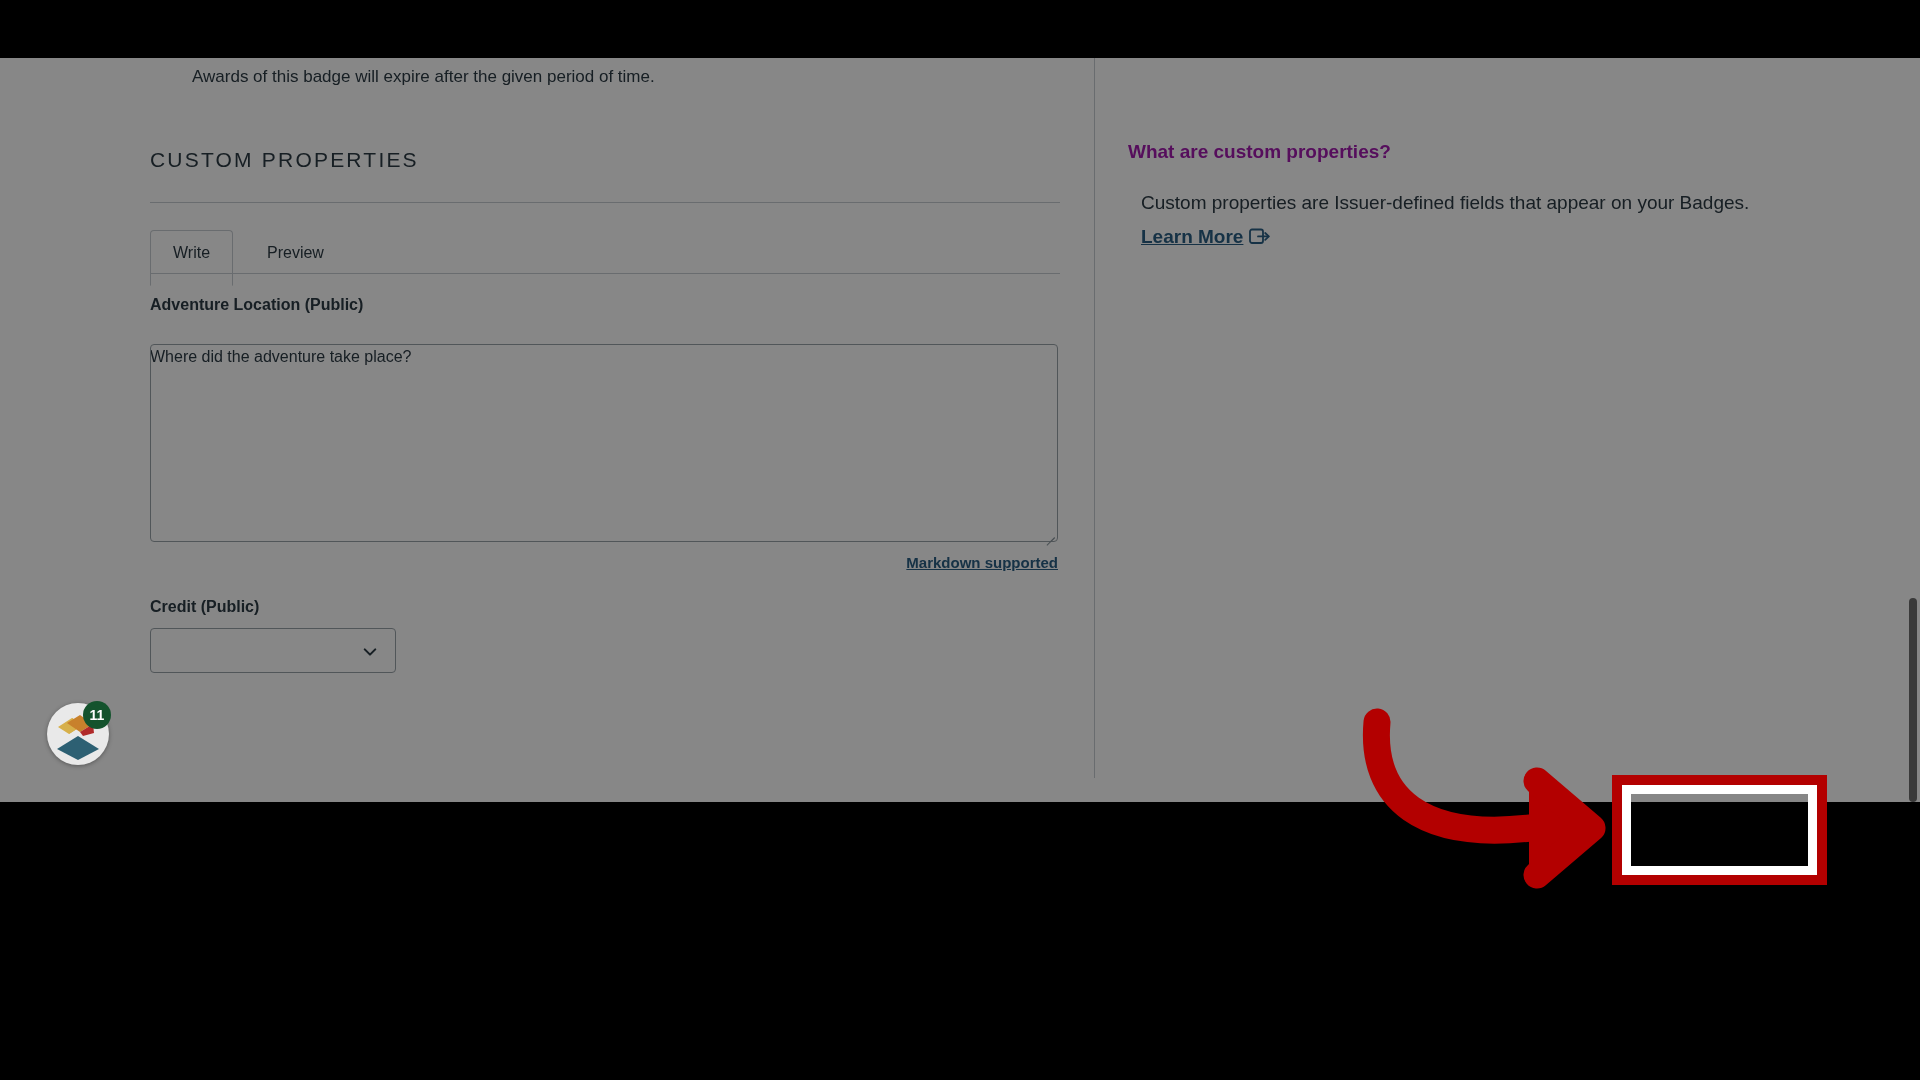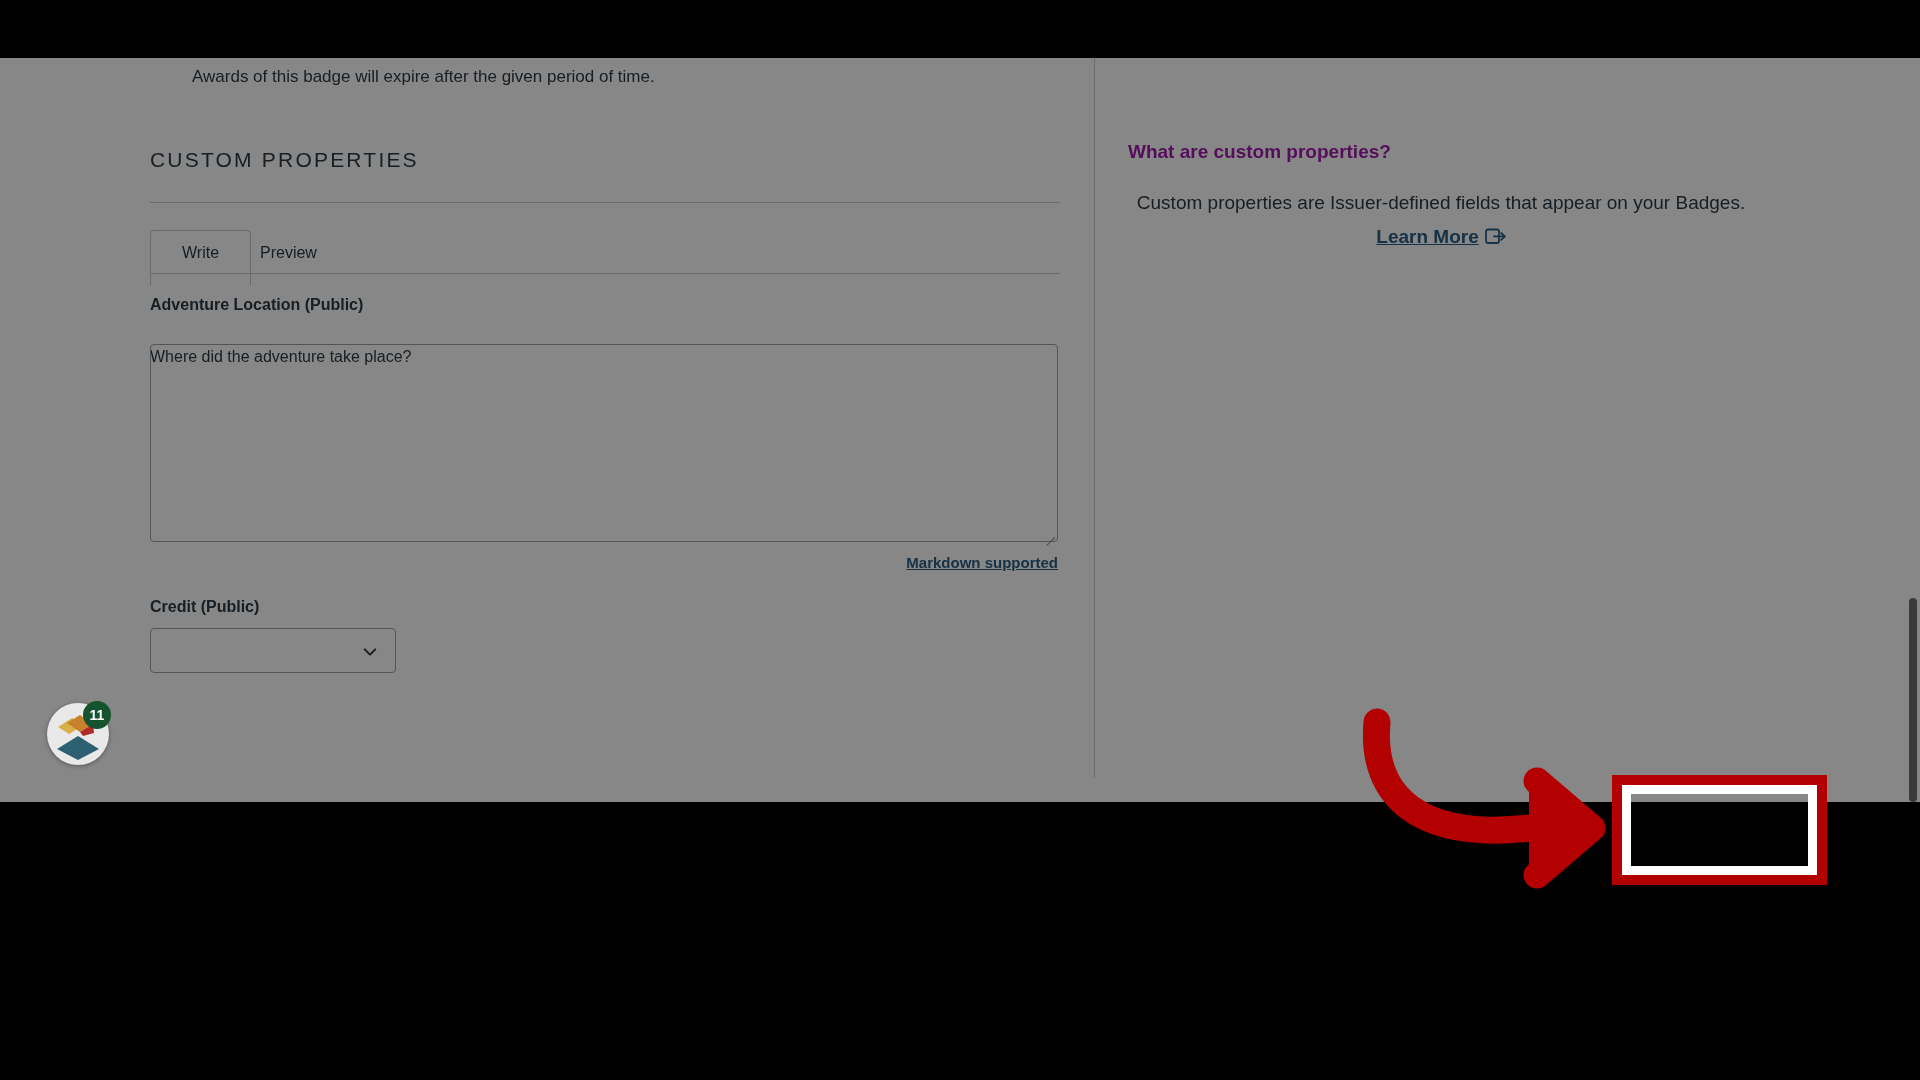--- a/index.html
+++ b/index.html
@@ -120,33 +120,33 @@
     height: 1px;
     background: #c7cdd1;
   }
   .tab {
     position: absolute;
     top: 0;
     height: 56px;
     line-height: 44px;
     font-size: 16px;
     color: #2d3b45;
-    padding: 0 31px;
+    padding: 0 22px;
     box-sizing: border-box;
   }
   .tab.active {
     left: 0px;
     border: 1px solid #c7cdd1;
     border-bottom: 1px solid transparent;
     border-radius: 4px 4px 0 0;
     background: transparent;
     z-index: 2;
   }
   .tab.inactive {
-    left: 78px;
+    left: 94px;
     border: 1px solid transparent;
   }
 
   
   .field-label {
     position: absolute;
     left: 0px;
     font-size: 16px;
     font-weight: bold;
     color: #2d3b45;
@@ -218,27 +218,26 @@
   .aside-title {
     position: absolute;
     left: 0px;
     top: 83px;
     font-size: 19px;
     font-weight: bold;
     color: #a21caf;
   }
   .aside-body {
     position: absolute;
-    left: 0px;
+    left: 13px;
     top: 128px;
     width: 626px;
     font-size: 19px;
     line-height: 34px;
     color: #2d3b45;
-    text-align: center;
   }
   .aside-body a {
     color: #2b5f84;
     font-weight: bold;
     text-decoration: underline;
     cursor: pointer;
   }
   .ext-icon {
     display: inline-block;
     vertical-align: -3px;

